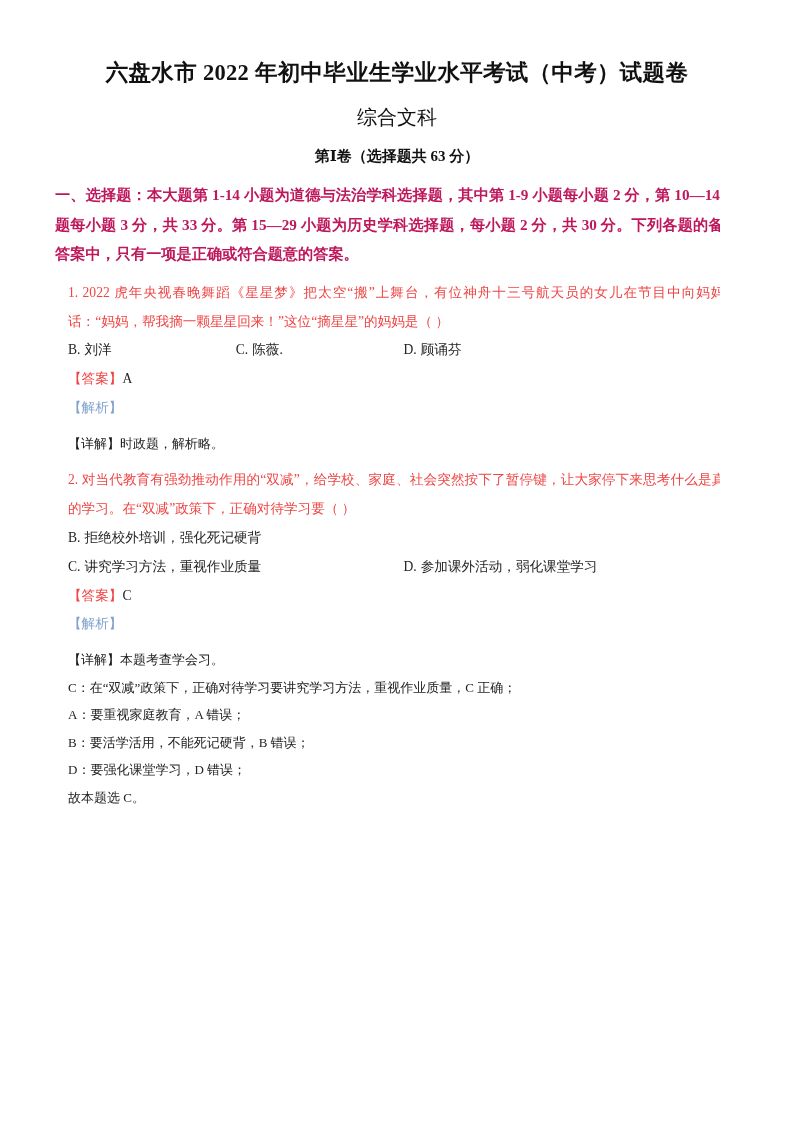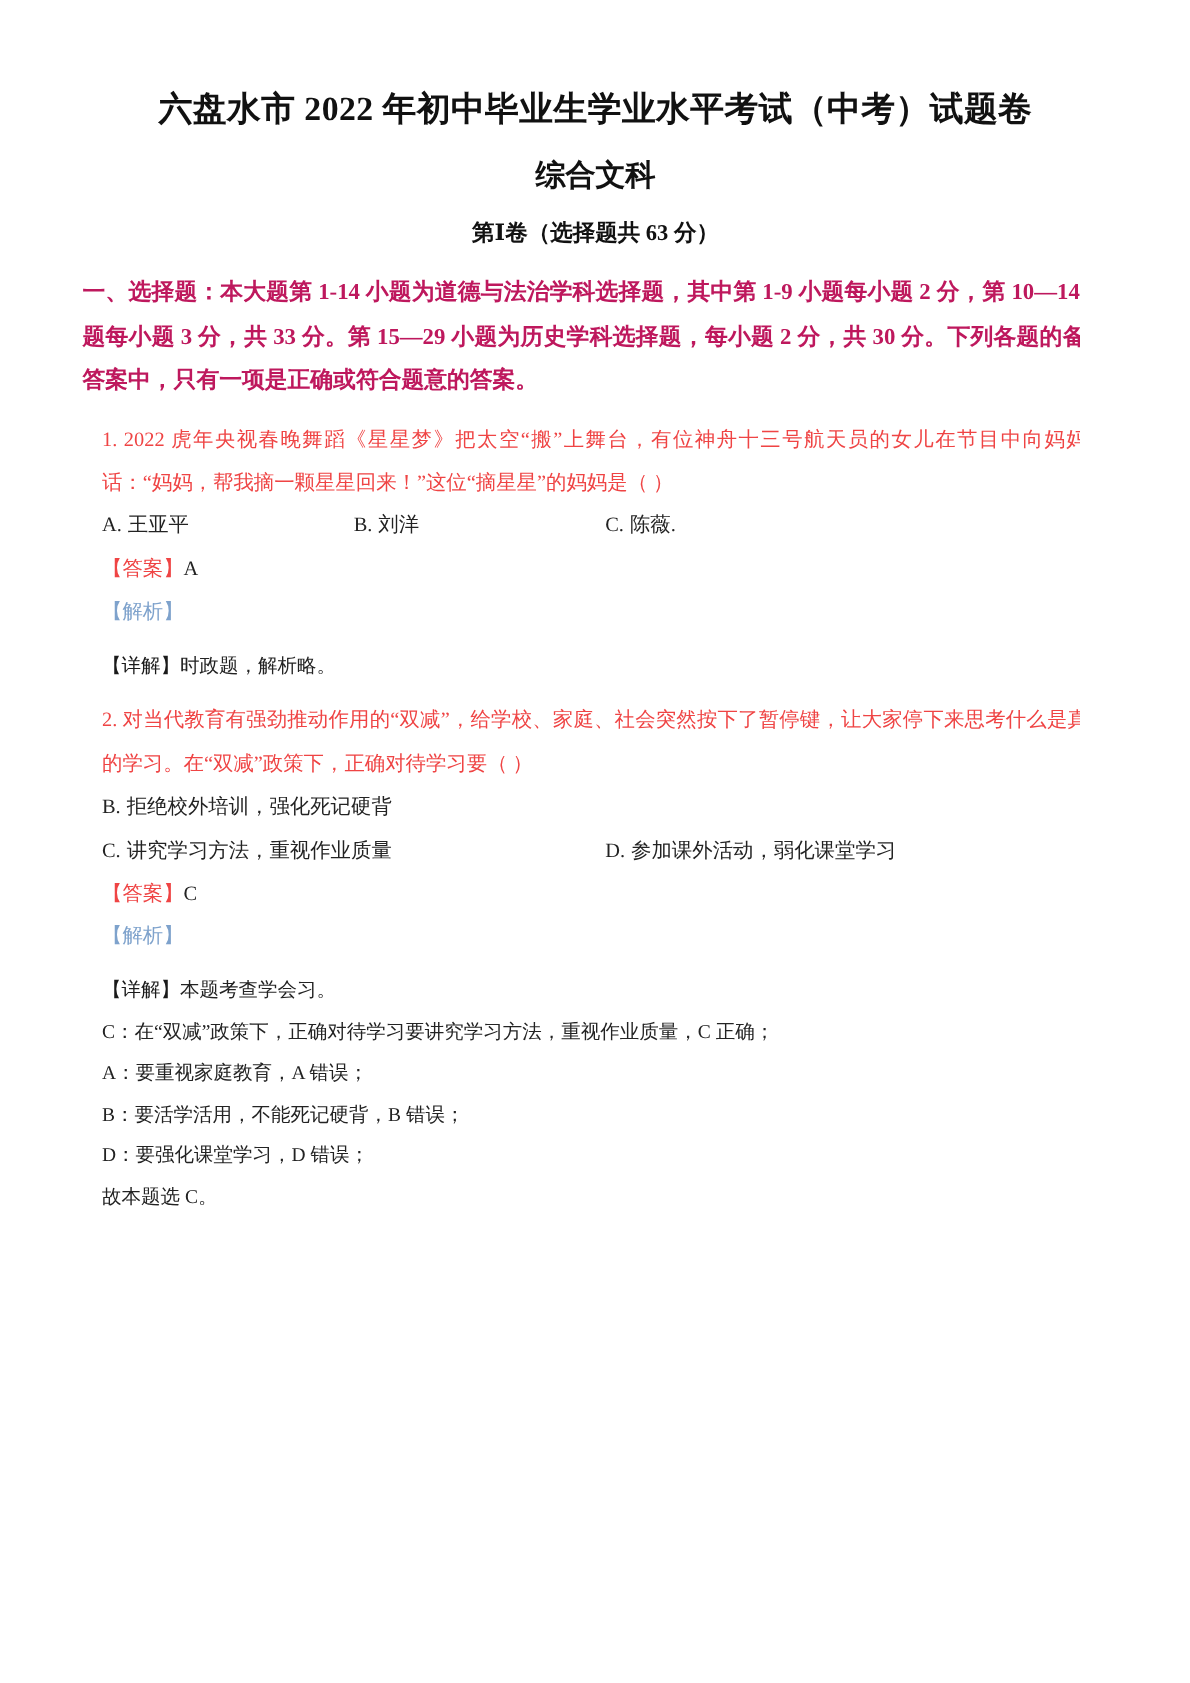--- a/index.html
+++ b/index.html
@@ -35,21 +35,21 @@
     font-size: 22.5px;
     font-weight: bold;
     letter-spacing: 0.3px;
     line-height: 1.35;
     margin: 0 0 16px 0;
     color: #111111;
   }
   .doc-subject {
     text-align: center;
     font-size: 20px;
-    font-weight: bold;
+    font-weight: normal;
     line-height: 1.35;
     margin: 0 0 14px 0;
     color: #111111;
   }
   .section-title {
     text-align: center;
     font-size: 15px;
     font-weight: bold;
     line-height: 1.5;
     margin: 0 0 12px 0;
@@ -137,27 +137,27 @@
     <div class="section-title">第Ⅰ卷（选择题共 63 分）</div>
 
     <p class="instructions">一、选择题：本大题第 1-14 小题为道德与法治学科选择题，其中第 1-9 小题每小题 2 分，第 10—14 小题每小题 3 分，共 33 分。第 15—29 小题为历史学科选择题，每小题 2 分，共 30 分。下列各题的备选答案中，只有一项是正确或符合题意的答案。</p>
 
     <div class="q-block">
       <p class="q-text">1. 2022 虎年央视春晚舞蹈《星星梦》把太空“搬”上舞台，有位神舟十三号航天员的女儿在节目中向妈妈喊话：“妈妈，帮我摘一颗星星回来！”这位“摘星星”的妈妈是（    ）</p>
 
       <div class="opts cols4">
         <div class="opts-row">
           <div class="opt">
-            <span class="lab">A.</span><span>王亚平</span>
-          </div>
-          <div class="opt">
             <span class="lab">B.</span><span>刘洋</span>
           </div>
           <div class="opt">
             <span class="lab">C.</span><span>陈薇.</span>
+          </div>
+          <div class="opt">
+            <span class="lab">D.</span><span>顾诵芬</span>
           </div>
         </div>
       </div>
 
       <div class="ans-line">
         <span class="tag-answer">【答案】</span><span>A</span>
       </div>
 
       <div class="ans-line">
         <span class="tag-analysis">【解析】</span>

